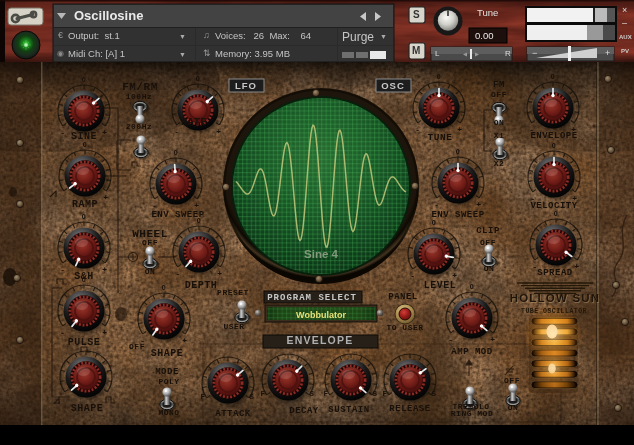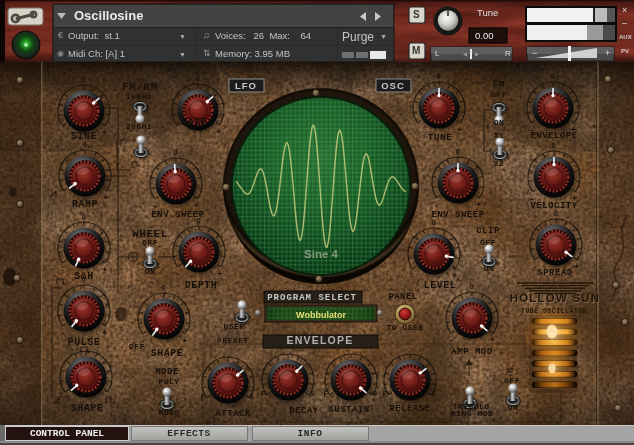--- a/index.html
+++ b/index.html
@@ -704,21 +704,21 @@
 <div class="lb" style="left:169px;top:413px;font-size:8px;color:#18100a;letter-spacing:0.5px;font-weight:700;font-family:'Liberation Mono',monospace;">MONO</div>
 <div class="lb" style="left:499px;top:85px;font-size:9px;color:#18100a;letter-spacing:0.5px;font-weight:700;font-family:'Liberation Mono',monospace;">FM</div>
 <div class="lb" style="left:499px;top:95px;font-size:8px;color:#18100a;letter-spacing:0.5px;font-weight:700;font-family:'Liberation Mono',monospace;">OFF</div>
 <div class="lb" style="left:499px;top:123px;font-size:8px;color:#18100a;letter-spacing:0.5px;font-weight:700;font-family:'Liberation Mono',monospace;">ON</div>
 <div class="lb" style="left:499px;top:136px;font-size:8px;color:#18100a;letter-spacing:0.5px;font-weight:700;font-family:'Liberation Mono',monospace;">X1</div>
 <div class="lb" style="left:499px;top:164px;font-size:8px;color:#18100a;letter-spacing:0.5px;font-weight:700;font-family:'Liberation Mono',monospace;">X2</div>
 <div class="lb" style="left:488px;top:231px;font-size:9px;color:#18100a;letter-spacing:0.5px;font-weight:700;font-family:'Liberation Mono',monospace;">CLIP</div>
 <div class="lb" style="left:488px;top:243px;font-size:8px;color:#18100a;letter-spacing:0.5px;font-weight:700;font-family:'Liberation Mono',monospace;">OFF</div>
 <div class="lb" style="left:489px;top:269px;font-size:8px;color:#18100a;letter-spacing:0.5px;font-weight:700;font-family:'Liberation Mono',monospace;">ON</div>
 <div class="lb" style="left:137px;top:347px;font-size:8px;color:#18100a;letter-spacing:0.5px;font-weight:700;font-family:'Liberation Mono',monospace;">OFF</div>
-<div class="lb" style="left:233px;top:293px;font-size:8px;color:#18100a;letter-spacing:0.5px;font-weight:700;font-family:'Liberation Mono',monospace;margin-top:48px;">PRESET</div>
+<div class="lb" style="left:233px;top:293px;font-size:8px;color:#18100a;letter-spacing:0.5px;font-weight:700;font-family:'Liberation Mono',monospace;">PRESET</div>
 <div class="lb" style="left:234px;top:327px;font-size:8px;color:#18100a;letter-spacing:0.5px;font-weight:700;font-family:'Liberation Mono',monospace;">USER</div>
 <div class="lb" style="left:403px;top:297px;font-size:9px;color:#18100a;letter-spacing:0.5px;font-weight:700;font-family:'Liberation Mono',monospace;">PANEL</div>
 <div class="lb" style="left:405px;top:328px;font-size:8px;color:#18100a;letter-spacing:0.5px;font-weight:700;font-family:'Liberation Mono',monospace;">TO USER</div>
 <div class="lb" style="left:471px;top:383px;font-size:8px;color:#18100a;letter-spacing:0.5px;font-weight:700;font-family:'Liberation Mono',monospace;margin-top:24px;">TREMOLO</div>
 <div class="lb" style="left:472px;top:414px;font-size:8px;color:#18100a;letter-spacing:0.5px;font-weight:700;font-family:'Liberation Mono',monospace;">RING MOD</div>
 <div class="lb" style="left:512px;top:381px;font-size:8px;color:#18100a;letter-spacing:0.5px;font-weight:700;font-family:'Liberation Mono',monospace;">OFF</div>
 <div class="lb" style="left:513px;top:408px;font-size:8px;color:#18100a;letter-spacing:0.5px;font-weight:700;font-family:'Liberation Mono',monospace;">ON</div>
 <div class="lb" style="left:84px;top:81px;font-size:6.5px;color:#18100a;letter-spacing:0.5px;font-weight:700;font-family:'Liberation Mono',monospace;">O</div>
 <div class="lb" style="left:63px;top:133px;font-size:8px;color:#18100a;letter-spacing:0.5px;font-weight:700;font-family:'Liberation Mono',monospace;">-</div>
 <div class="lb" style="left:105px;top:133px;font-size:8px;color:#18100a;letter-spacing:0.5px;font-weight:700;font-family:'Liberation Mono',monospace;">+</div>
@@ -766,25 +766,13 @@
 <div class="lb" style="left:203px;top:398px;font-size:7.5px;color:#18100a;letter-spacing:0.5px;font-weight:700;font-family:'Liberation Mono',monospace;">F</div>
 <div class="lb" style="left:252px;top:398px;font-size:7.5px;color:#18100a;letter-spacing:0.5px;font-weight:700;font-family:'Liberation Mono',monospace;">S</div>
 <div class="lb" style="left:263px;top:395px;font-size:7.5px;color:#18100a;letter-spacing:0.5px;font-weight:700;font-family:'Liberation Mono',monospace;">F</div>
 <div class="lb" style="left:312px;top:395px;font-size:7.5px;color:#18100a;letter-spacing:0.5px;font-weight:700;font-family:'Liberation Mono',monospace;">S</div>
 <div class="lb" style="left:326px;top:395px;font-size:7.5px;color:#18100a;letter-spacing:0.5px;font-weight:700;font-family:'Liberation Mono',monospace;">F</div>
 <div class="lb" style="left:375px;top:395px;font-size:7.5px;color:#18100a;letter-spacing:0.5px;font-weight:700;font-family:'Liberation Mono',monospace;">S</div>
 <div class="lb" style="left:385px;top:395px;font-size:7.5px;color:#18100a;letter-spacing:0.5px;font-weight:700;font-family:'Liberation Mono',monospace;">F</div>
 <div class="lb" style="left:434px;top:395px;font-size:7.5px;color:#18100a;letter-spacing:0.5px;font-weight:700;font-family:'Liberation Mono',monospace;">S</div>
 </div>
 
-<div style="position:absolute;left:0;top:425px;width:634px;height:20px;background:#a4a4a4;">
-<div style="position:absolute;left:0;top:0;width:634px;height:1px;background:#c8c8c8;"></div>
-<div style="position:absolute;left:0;top:16px;width:634px;height:2px;background:#8a8a8a;"></div>
-<div style="position:absolute;left:0;top:18px;width:634px;height:2px;background:#48443e;"></div>
-<div style="position:absolute;left:0;top:0;width:5px;height:16px;background:#6a6a6a;"></div>
-<div style="position:absolute;left:5px;top:1px;width:124px;height:15px;background:#241210;border:1.3px solid #cccccc;box-sizing:border-box;"></div>
-<div class="lb" style="left:67px;top:9px;font-size:9.5px;color:#f2f2f2;letter-spacing:0px;font-weight:700;font-family:'Liberation Mono',monospace;">CONTROL PANEL</div>
-<div style="position:absolute;left:131px;top:1px;width:117px;height:15px;background:linear-gradient(#c2c2be,#a2a29e);border:1px solid #787874;box-sizing:border-box;"></div>
-<div class="lb" style="left:189px;top:9px;font-size:9.5px;color:#2a2a2a;letter-spacing:0.5px;font-weight:700;font-family:'Liberation Mono',monospace;">EFFECTS</div>
-<div style="position:absolute;left:252px;top:1px;width:117px;height:15px;background:linear-gradient(#c2c2be,#a2a29e);border:1px solid #787874;box-sizing:border-box;"></div>
-<div class="lb" style="left:310px;top:9px;font-size:9.5px;color:#2a2a2a;letter-spacing:0.5px;font-weight:700;font-family:'Liberation Mono',monospace;">INFO</div>
 </div>
-</div>
 
 </body></html>

